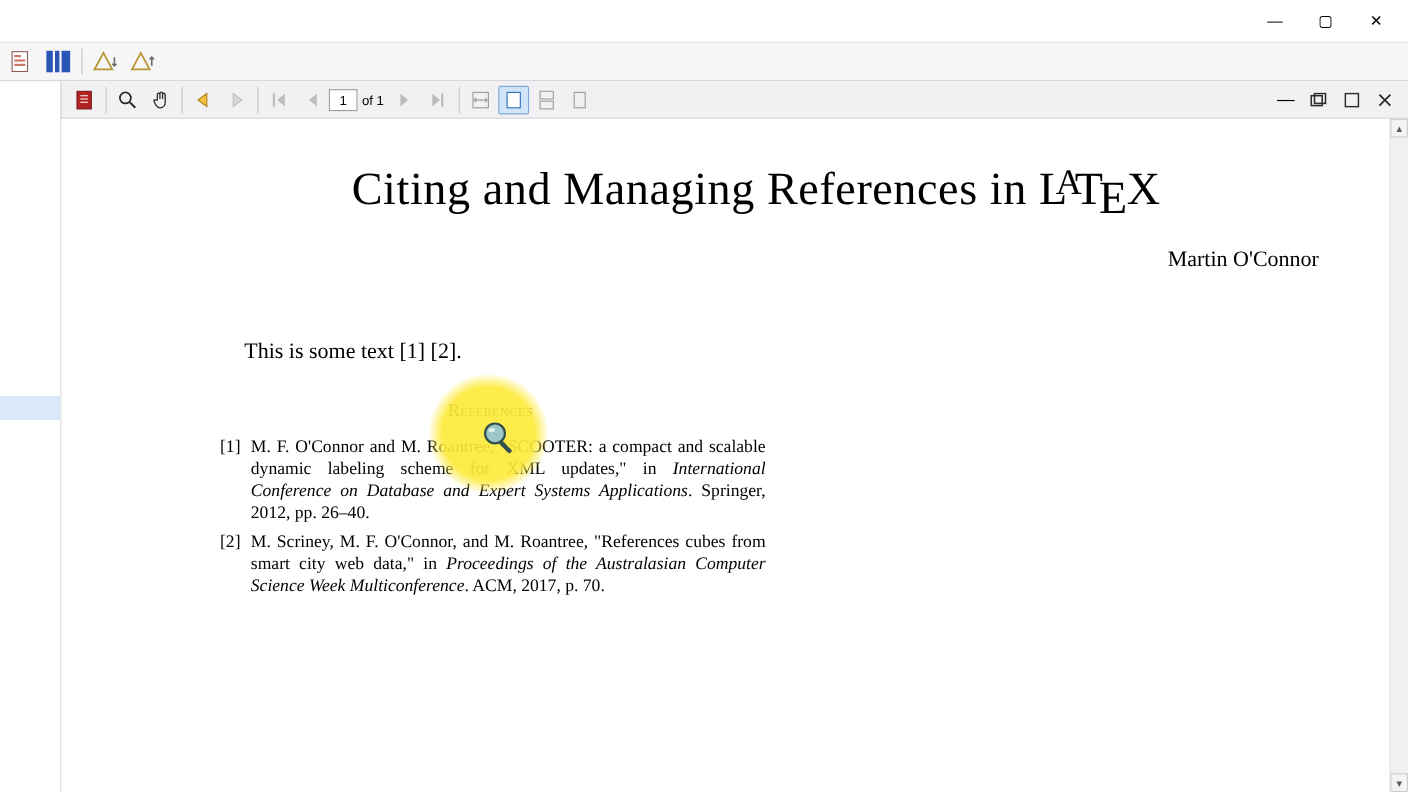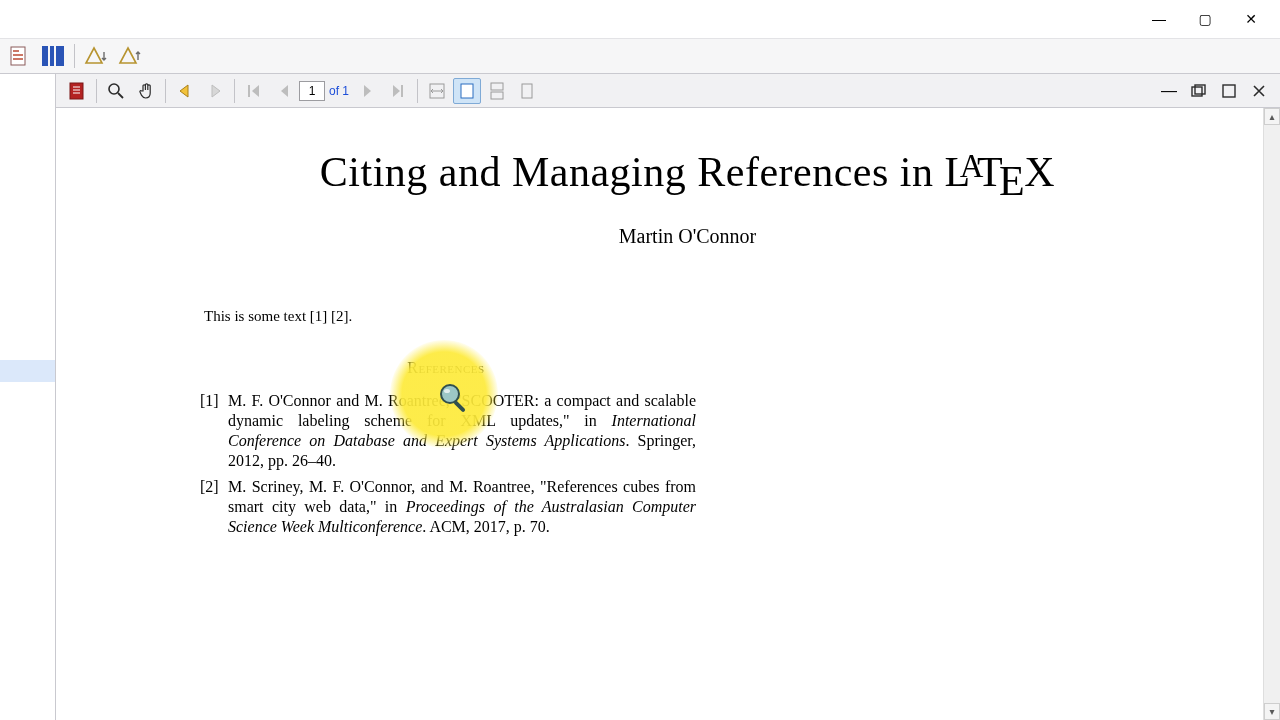--- a/index.html
+++ b/index.html
@@ -14,32 +14,32 @@
   .workspace{display:flex;height:calc(720px - 38px - 36px);}
   .leftstrip{width:56px;background:#fff;border-right:1px solid #c9c9cf;position:relative}
   .leftstrip .hl{position:absolute;left:0;right:0;height:22px;top:286px;background:#dbe8fa}
   .main{flex:1;display:flex;flex-direction:column;background:#fff}
   
   .pdftb{height:34px;background:#f1f1f3;border-bottom:1px solid #c9c9cf;display:flex;align-items:center;padding:0 6px}
   .tbtn{width:28px;height:26px;display:flex;align-items:center;justify-content:center;border:1px solid transparent;margin:0 1px;border-radius:2px}
   .tbtn.active{border-color:#7faad6;background:#cfe4f7}
   .sep{width:1px;height:24px;background:#c3c3c8;margin:0 4px}
   .pageentry{width:26px;height:20px;border:1px solid #9c9ca0;font-size:12px;text-align:center;font-family:inherit}
-  .oftxt{font-size:12px;color:#1d4ed8;margin:0 4px}
+  .oftxt{font-size:12px;color:#000000;margin:0 4px}
   .spacer{flex:1}
   
   .viewer{flex:1;background:#fff;display:flex;position:relative}
   .page{flex:1;background:#fff;padding:40px 64px 0 120px;position:relative}
   .scrollbar{width:17px;background:#f0f0f0;border-left:1px solid #dedede;display:flex;flex-direction:column}
   .sb-btn{height:17px;display:flex;align-items:center;justify-content:center;color:#5a5a5a;font-size:10px;border:1px solid #cecece;background:#f4f4f4}
   .sb-track{flex:1}
   
   .doc-title{font-family:"Times New Roman",serif;font-size:42px;text-align:center;margin-bottom:20px;letter-spacing:.5px}
-  .author{font-family:"Times New Roman",serif;font-size:20px;text-align:center;margin-bottom:60px}
-  .bodytext{font-family:"Times New Roman",serif;font-size:15px;margin-left:28px;margin-bottom:34px}
+  .author{font-family:"Times New Roman",serif;font-size:20px;text-align:right;margin-bottom:60px}
+  .bodytext{font-family:"Times New Roman",serif;font-size:20px;margin-left:46px;margin-bottom:34px}
   .refs-heading{font-family:"Times New Roman",serif;font-size:16px;text-align:left;font-variant:small-caps;letter-spacing:.5px;margin-left:140px;width:260px;text-align:center;margin-bottom:14px}
   .ref{font-family:"Times New Roman",serif;font-size:16px;display:flex;max-width:496px;margin-left:24px;text-align:justify;margin-bottom:6px;line-height:1.25}
   .ref .num{width:28px;flex:none}
   .ref .ital{font-style:italic}
   
   .cursor-highlight{position:absolute;width:108px;height:108px;border-radius:50%;background:radial-gradient(circle,#fdea3a 0%,#fdea3a 55%,rgba(253,234,58,0) 72%);top:232px;left:334px;pointer-events:none;opacity:.92}
   .mag{position:absolute;top:274px;left:382px;pointer-events:none}
   
   .latex{white-space:nowrap}
   .latex .a{font-size:.78em;vertical-align:.28em;position:relative;left:-.33em;margin-right:-.54em}

